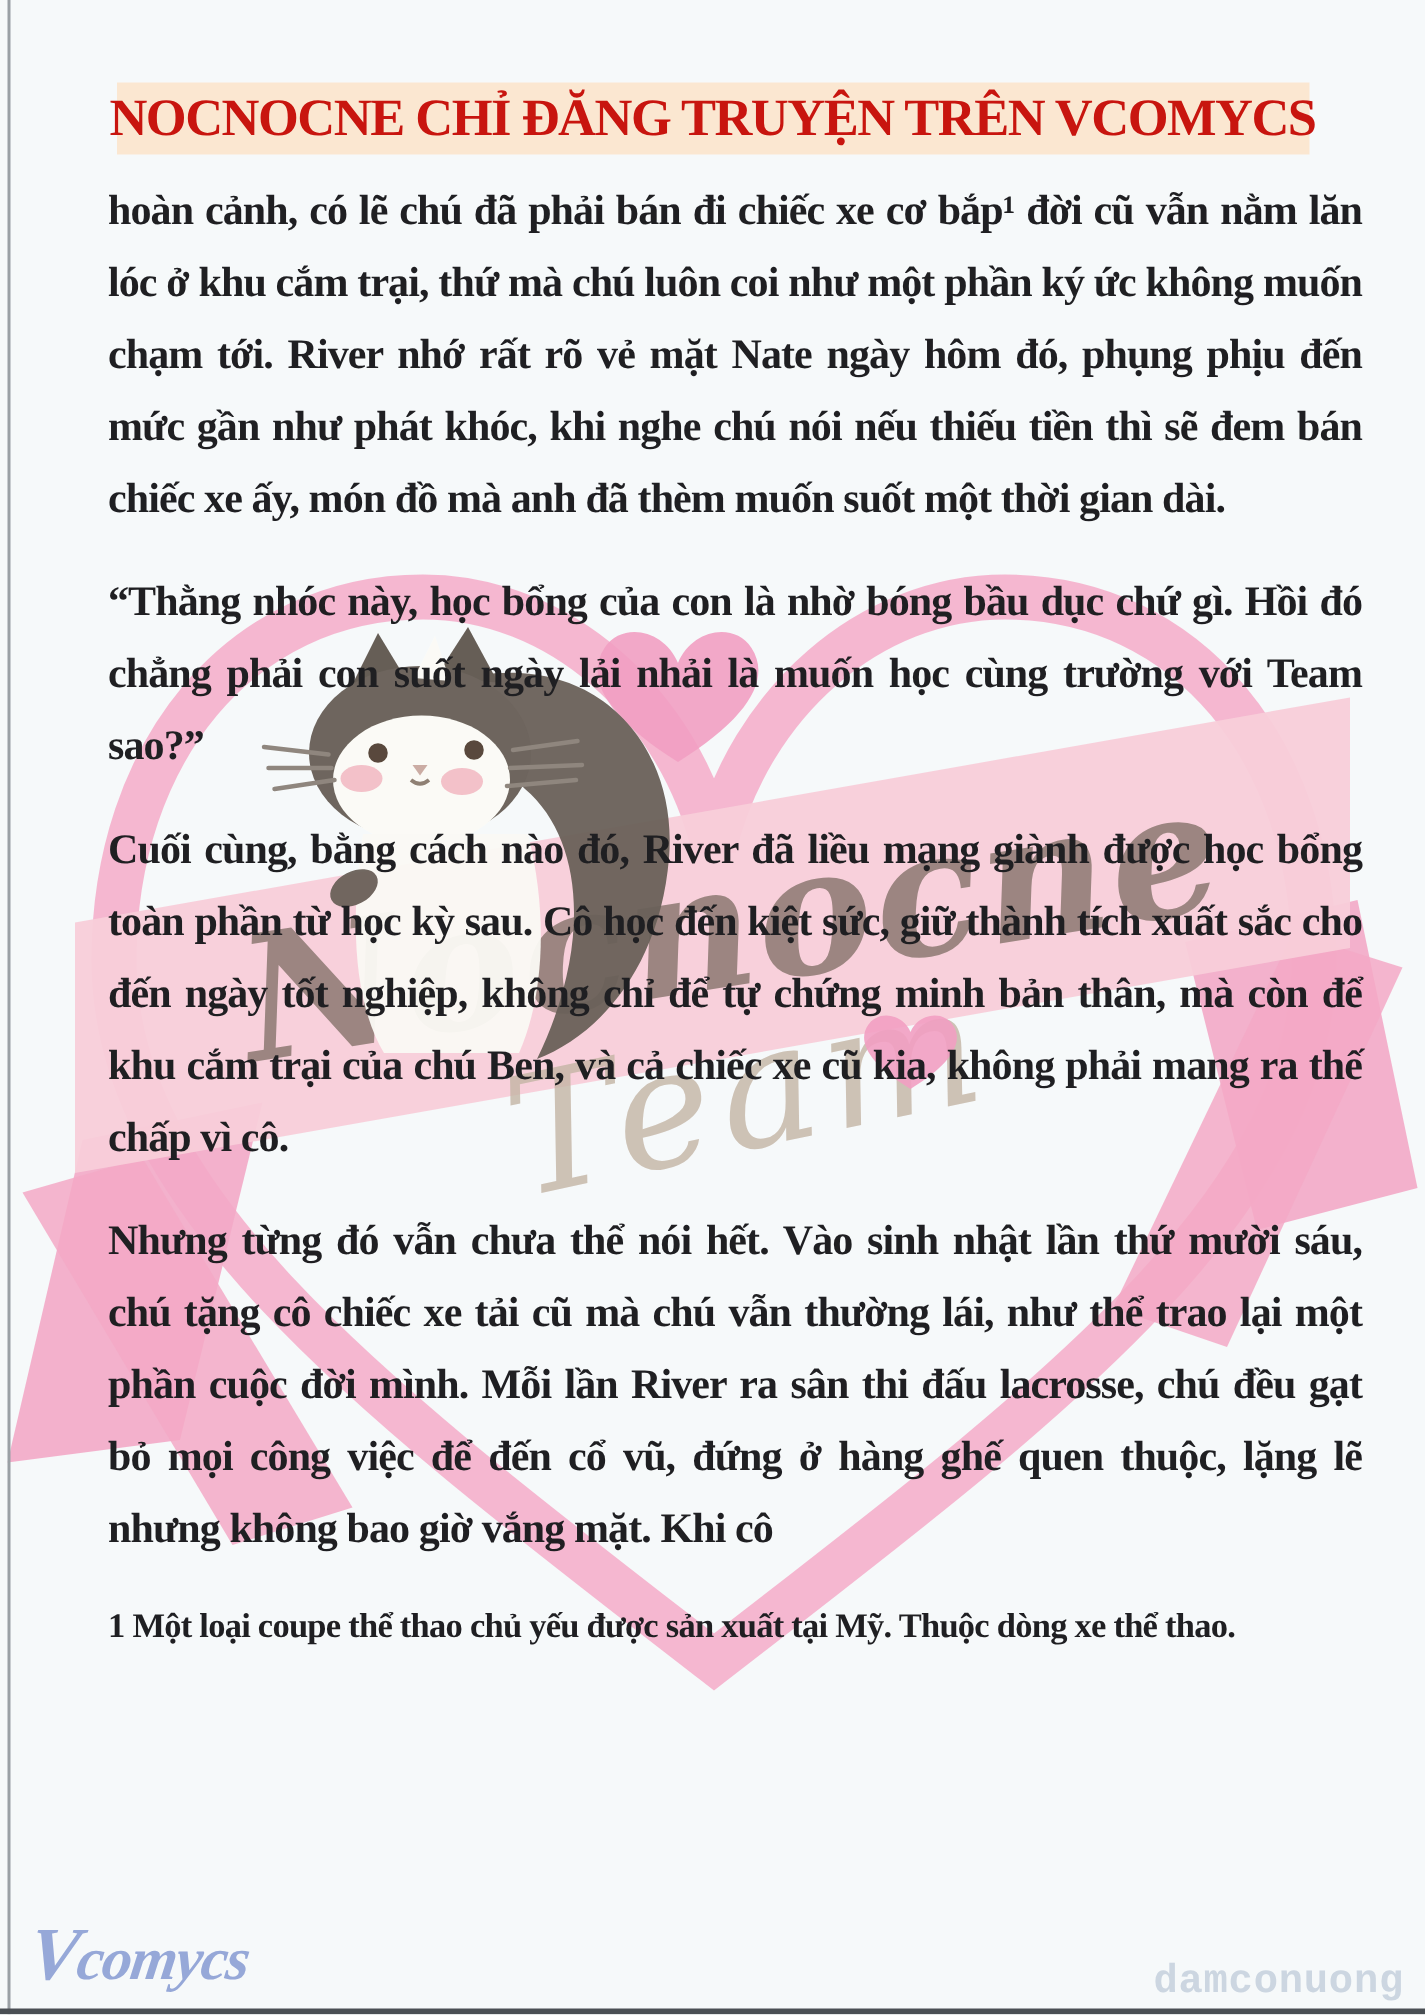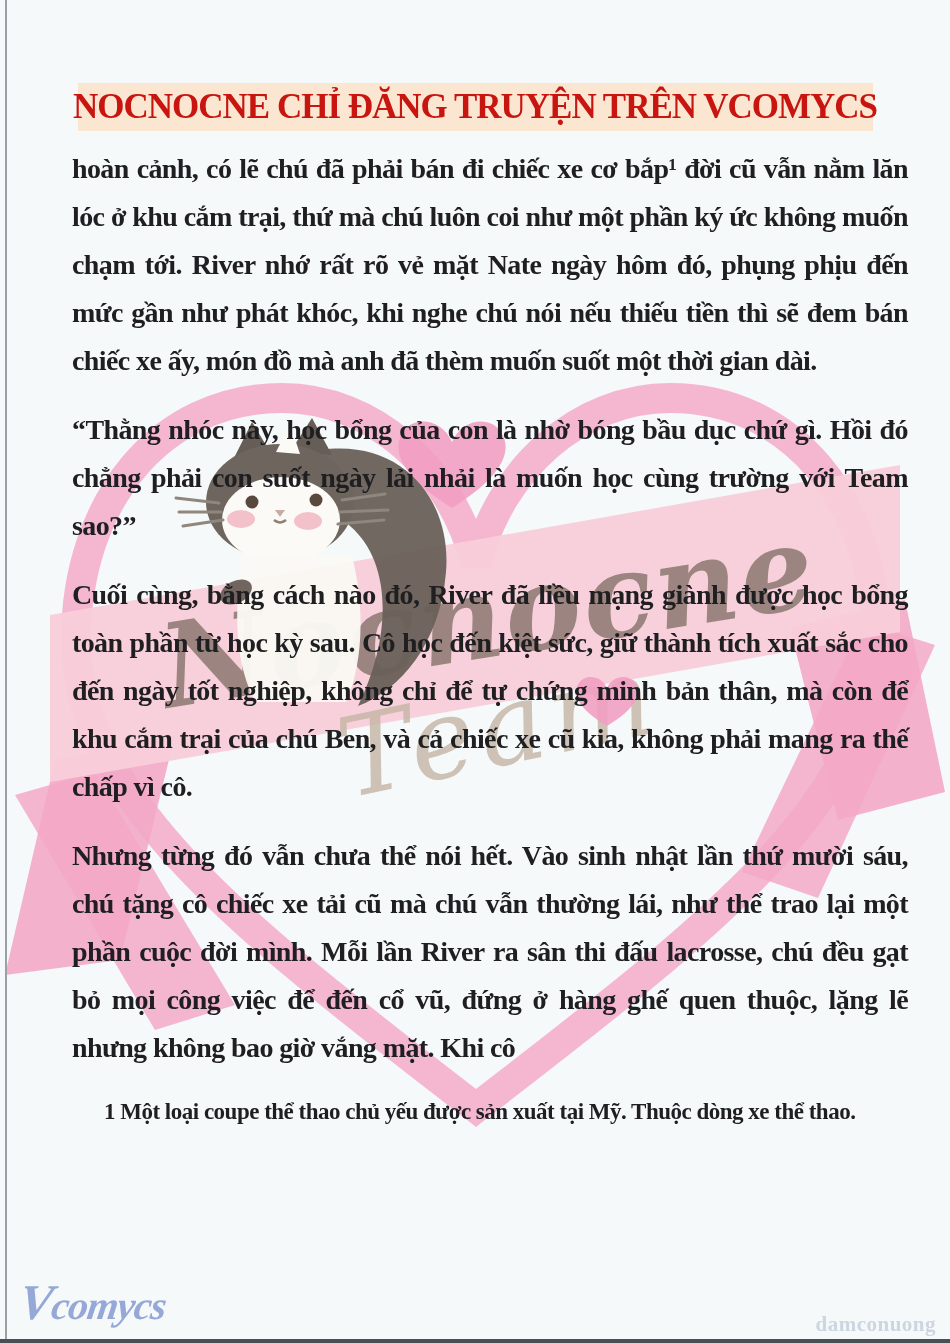--- a/index.html
+++ b/index.html
@@ -15,21 +15,21 @@
     background:#9aa0a5;
   }
   .edge-bottom{
     position:absolute;left:0;bottom:0;width:100%;height:4px;
     background:#4a4f54;
   }
   svg.watermark{
     position:absolute;inset:0;z-index:0;pointer-events:none;
   }
   .content{
-    position:absolute;inset:0;z-index:1;margin-top:28px;
+    position:absolute;inset:0;z-index:1;
   }
   .banner{
     margin:55px auto 14px auto;
     width:795px;height:48px;
     background:#fbe7d1;
     display:flex;align-items:center;justify-content:center;
     color:#c8150f;
     font-weight:700;font-size:35px;letter-spacing:-1px;
     white-space:nowrap;
   }
@@ -39,40 +39,40 @@
   .bodytext p{
     margin:0 0 21px 0;
     color:#1f1f22;
     font-size:28px;font-weight:700;
     line-height:48px;
     letter-spacing:-0.6px;
     text-align:justify;
     text-justify:inter-word;
   }
   .footnote{
-    padding:2px 60px 0 104px;
+    padding:2px 60px 0 72px;
     color:#1f1f22;
     font-size:23px;font-weight:700;
     letter-spacing:-0.5px;
     line-height:34px;
   }
   .footer-logo{
     position:absolute;left:20px;bottom:12px;
     color:#96a8d8;
     font-style:italic;font-weight:700;
     font-size:40px;letter-spacing:-1px;
     transform:skewX(-8deg);
     font-family:"Liberation Serif",serif;
   }
   .footer-logo::first-letter{font-size:50px;}
   .footer-credit{
     position:absolute;right:14px;bottom:6px;
     color:#ccd6e1;
-    font-family:Liberation Serif, serif;
-    font-weight:700;font-size:21px;letter-spacing:0.5px;
+    font-family:Liberation Mono, monospace;
+    font-weight:700;font-size:27px;letter-spacing:0.5px;
   }
   .wm-brand{
     font-family:"DejaVu Serif",serif;
     font-weight:700;font-style:italic;
   }
   .wm-team{
     font-family:"DejaVu Serif",serif;
     font-style:italic;
   }
 </style>

